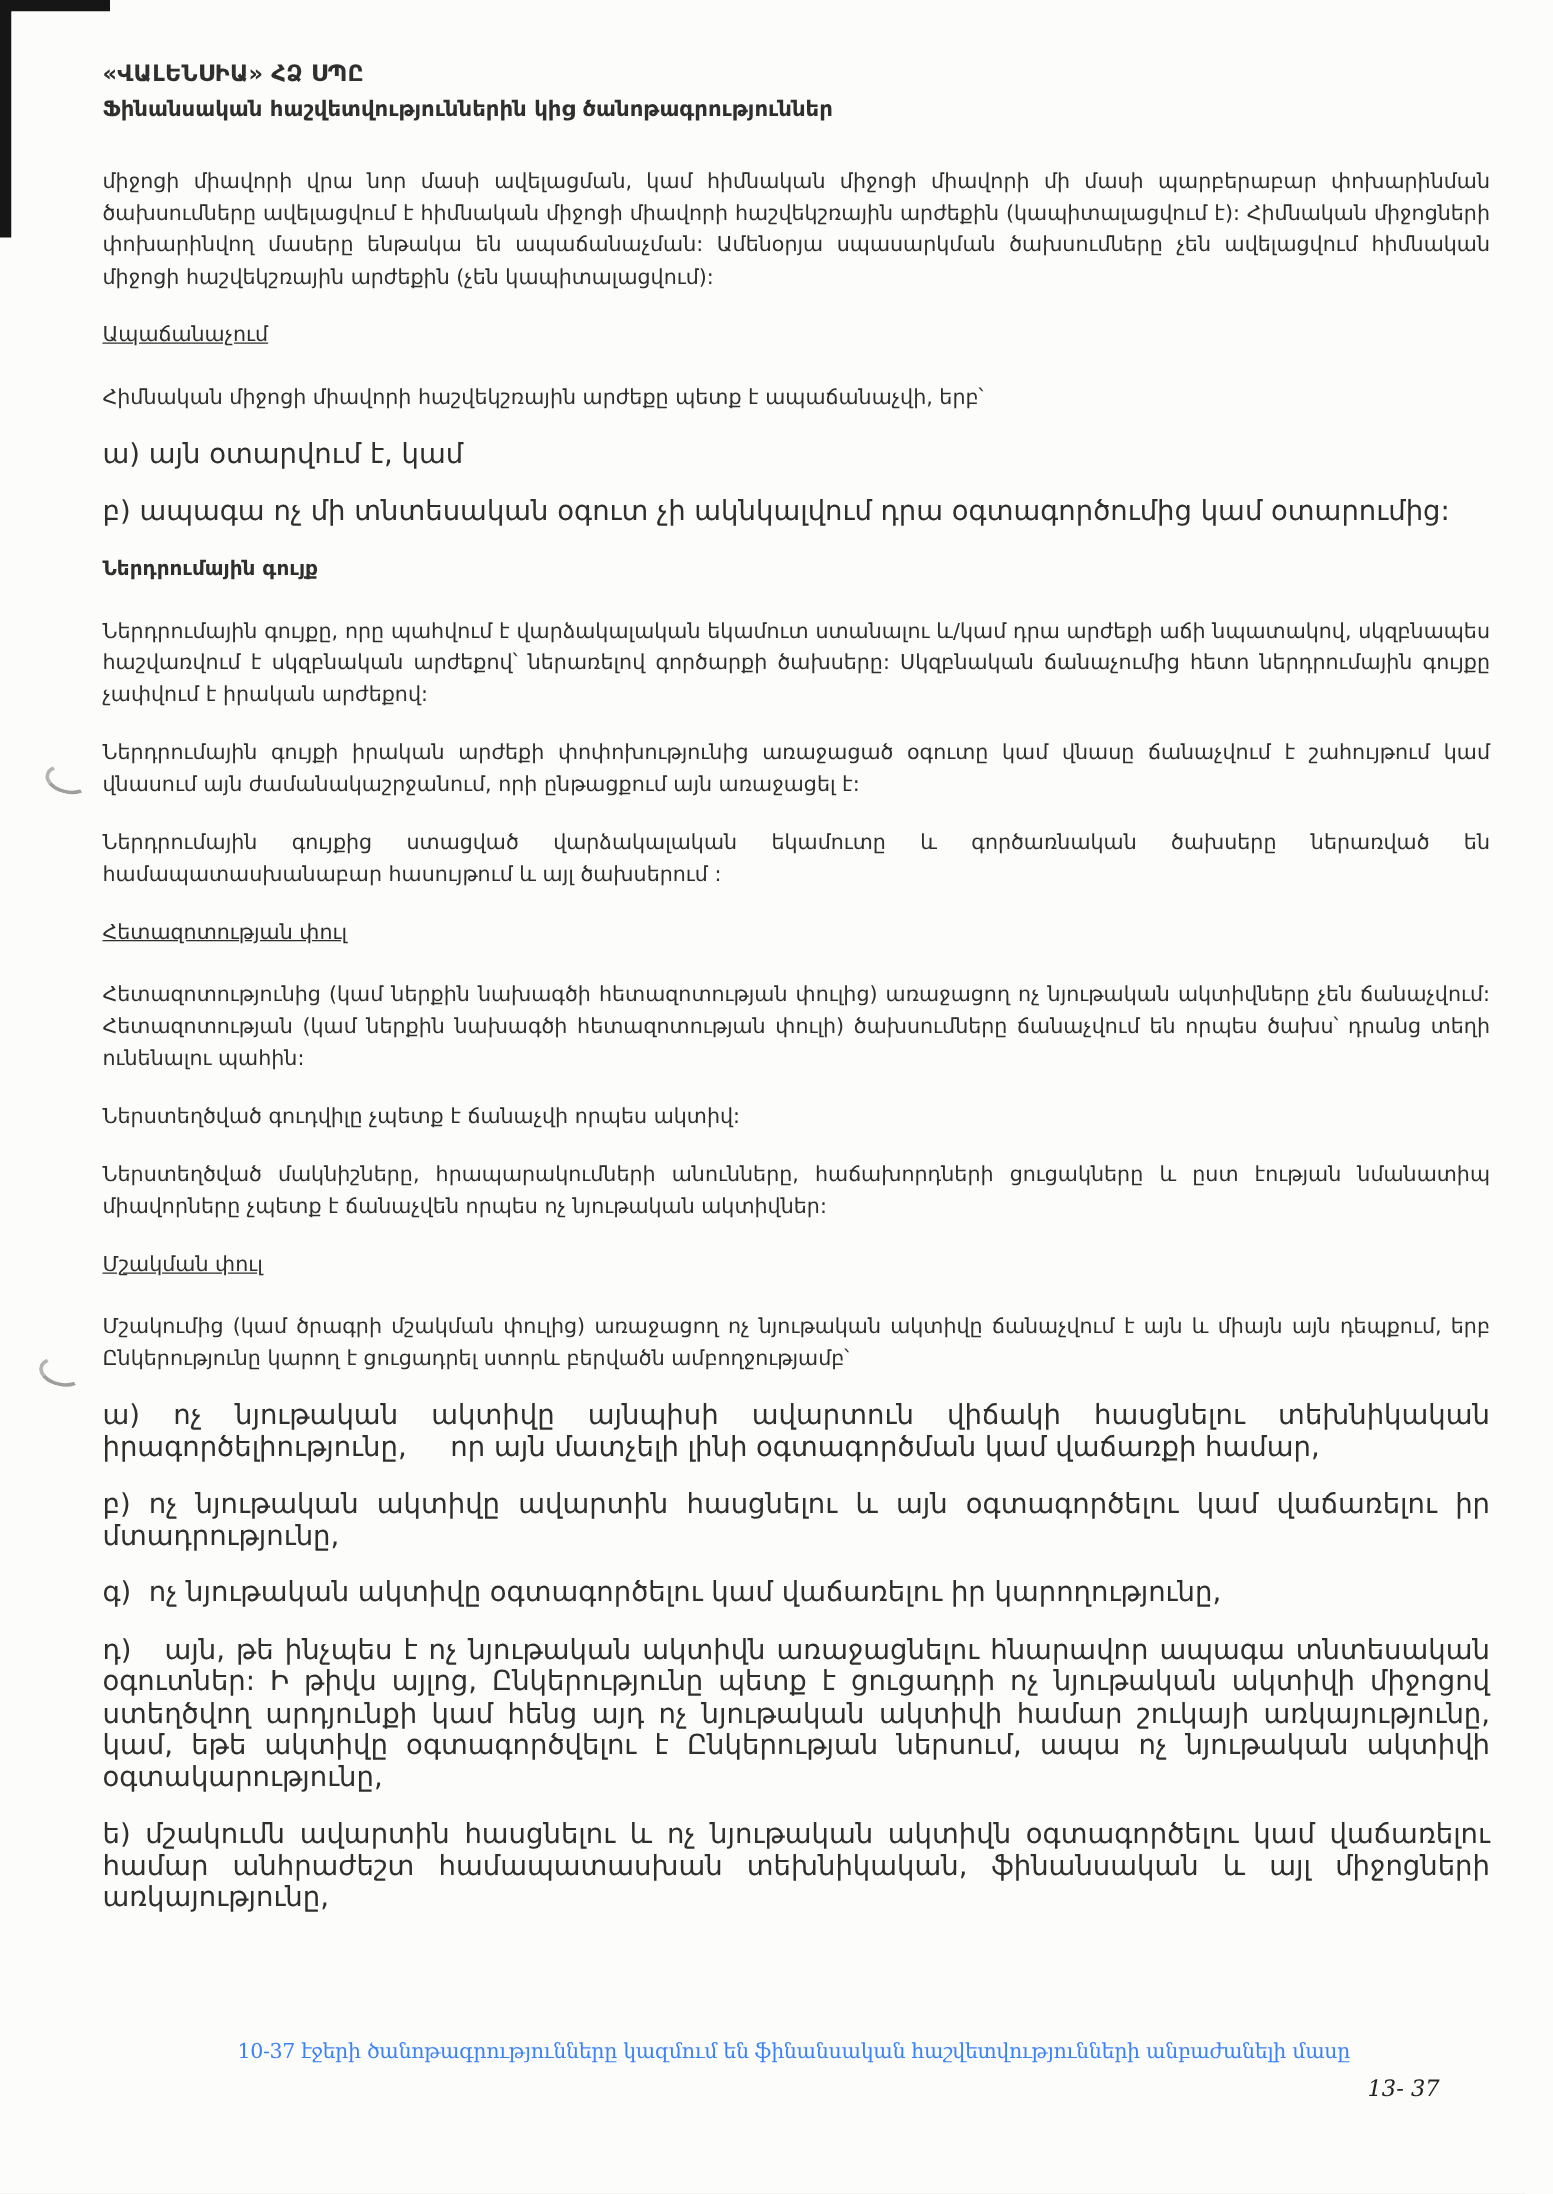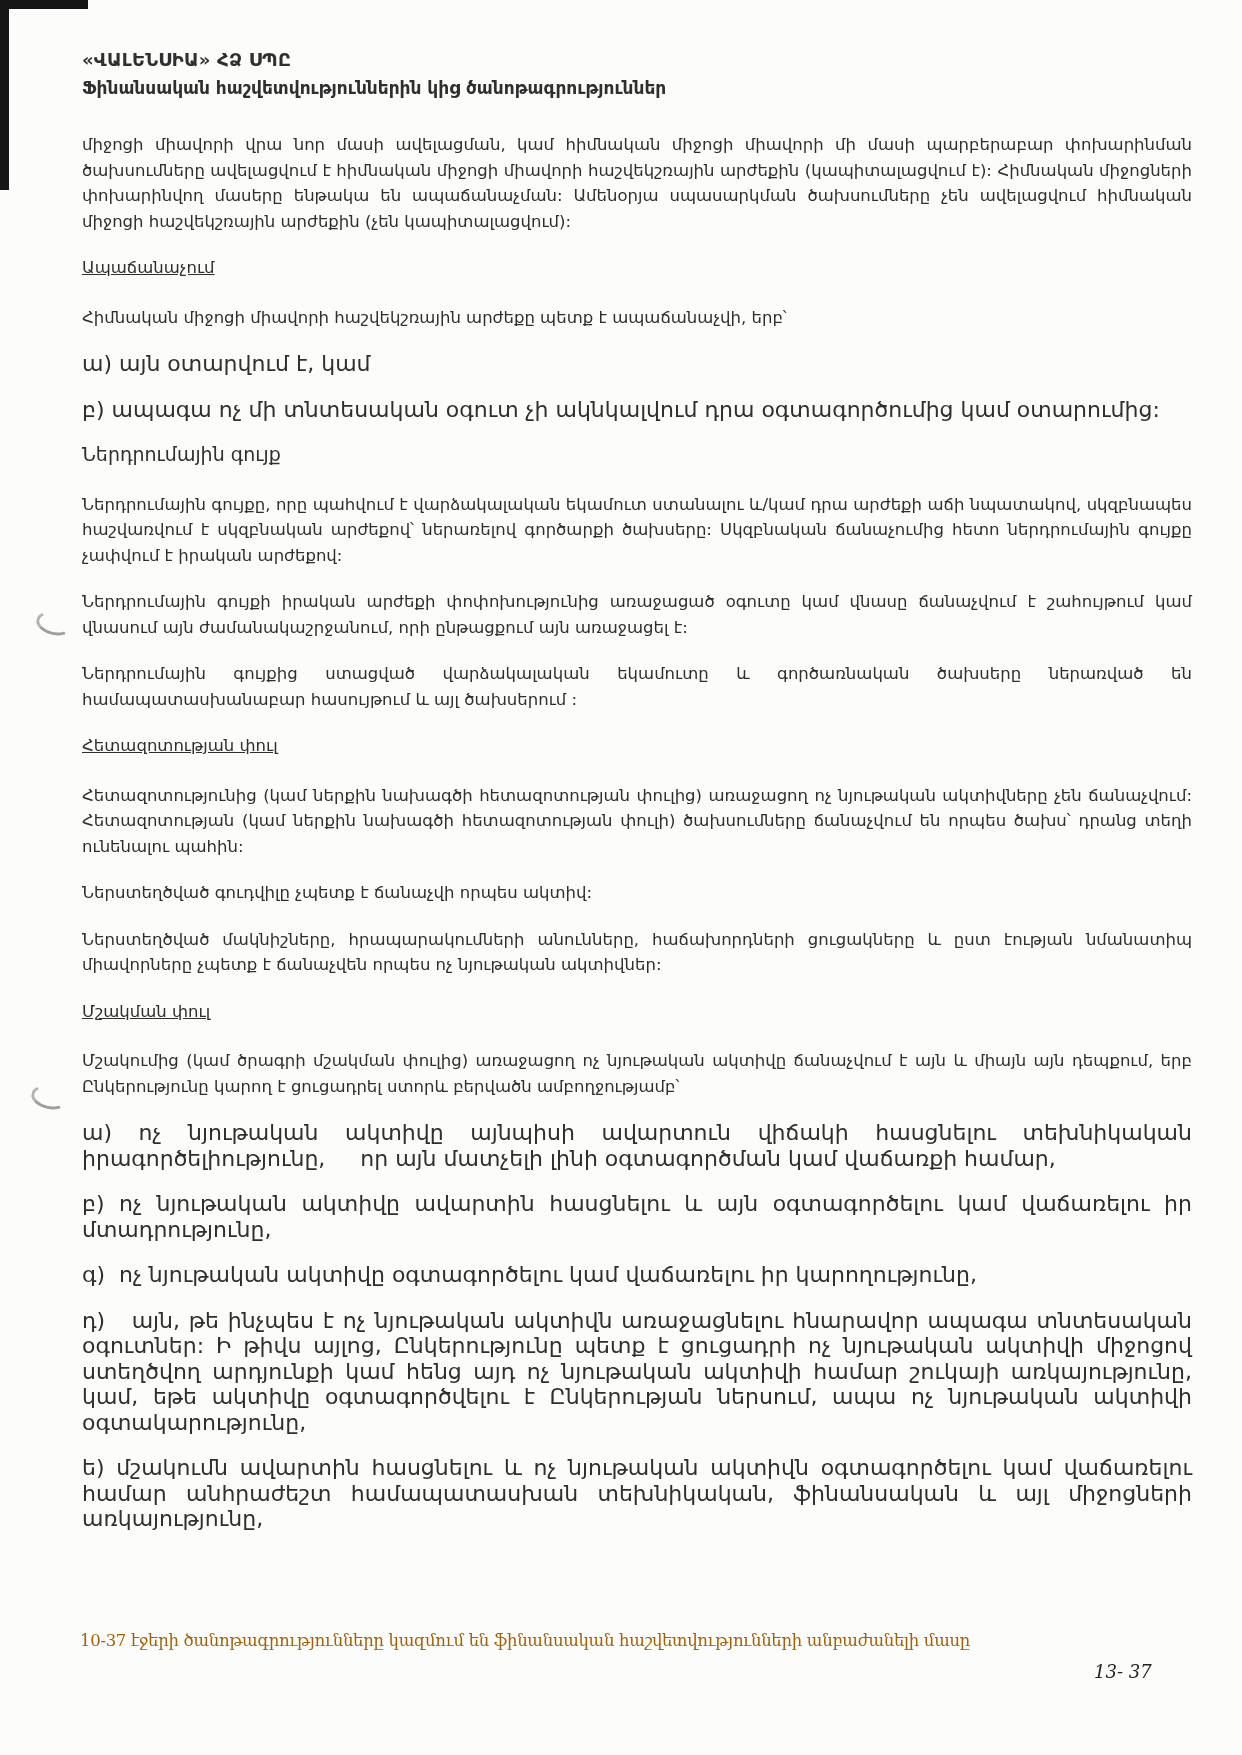--- a/index.html
+++ b/index.html
@@ -53,40 +53,41 @@
     text-align:justify;
     margin:0 0 21px 0;
   }
   .list-item {
     font-size:22px;
     line-height:25.5px;
     text-align:justify;
     margin:0 0 20px 0;
   }
   .heading-bold {
-    font-size:19px;
-    font-weight:normal;
+    font-size:16px;
+    font-weight:bold;
     line-height:25.5px;
     margin:10px 0 24px 0;
   }
   .heading-underline {
     font-size:16.5px;
     line-height:25.5px;
     text-decoration:underline;
     margin:12px 0 24px 0;
   }
   .footer-note {
     position:absolute;
     left:80px;
     top:1631px;
     width:1000px;
     font-family:"DejaVu Serif", serif;
     font-size:16.5px;
     letter-spacing:-0.3px;
-    color:#a16207;
+    color:#3b82f6;
+    text-align:right;
   }
   .page-number {
     position:absolute;
     left:1094px;
     top:1661px;
     font-family:"DejaVu Serif", serif;
     font-style:italic;
     font-size:18px;
     color:#222;
   }

